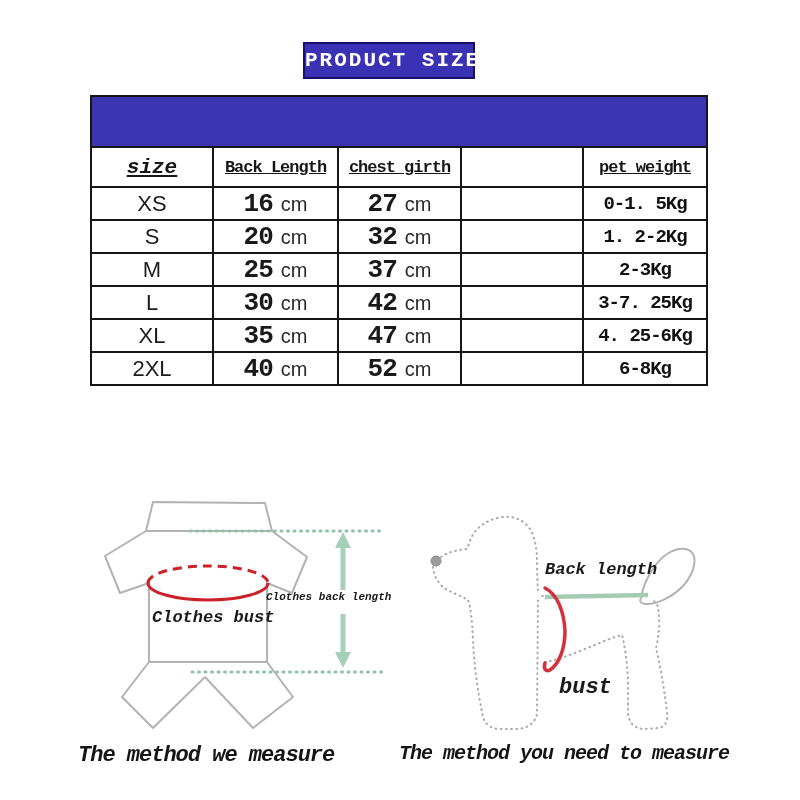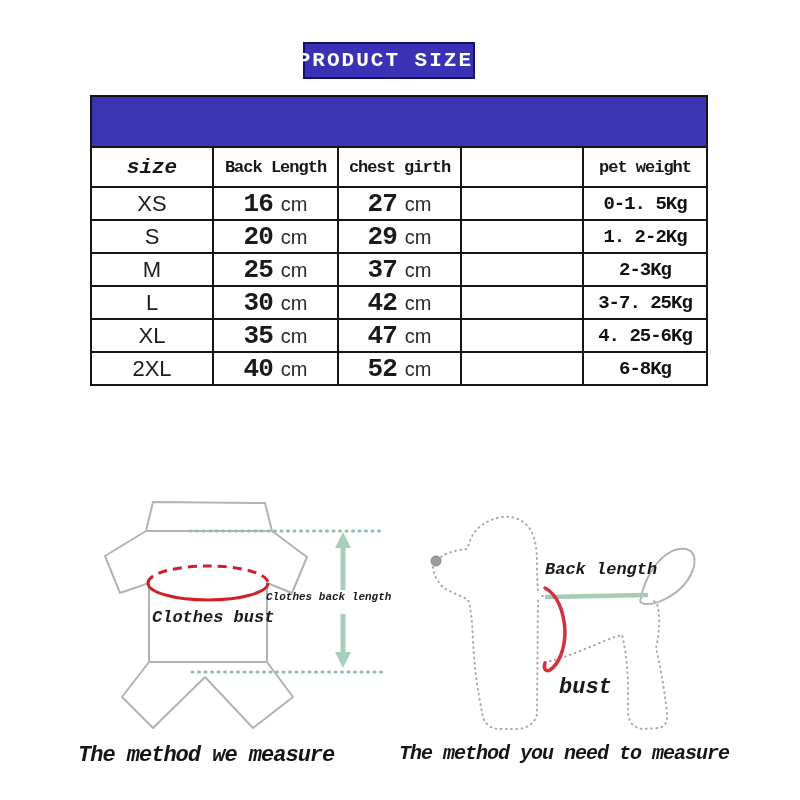--- a/index.html
+++ b/index.html
@@ -2,30 +2,30 @@
 <html><head>
 <meta charset="utf-8">
 <style>
   html,body{margin:0;padding:0;background:#ffffff;}
   #stage{position:relative;width:800px;height:800px;background:#ffffff;overflow:hidden;
          font-family:"Liberation Mono","DejaVu Sans Mono",monospace;color:#161616;}
 
   
   .title-box{position:absolute;left:303px;top:42px;width:172px;height:37px;
     background:#3a31b5;border:2px solid #181066;box-sizing:border-box;
-    display:flex;align-items:center;justify-content:flex-end;}
+    display:flex;align-items:center;justify-content:flex-start;}
   .title-box span{color:#ffffff;font-weight:bold;font-size:21px;letter-spacing:2px;white-space:nowrap;}
 
   
   table.size-table{position:absolute;left:90px;top:95px;width:616px;
     border-collapse:collapse;table-layout:fixed;}
   .size-table td{border:2px solid #161616;text-align:center;vertical-align:middle;
     padding:0;overflow:hidden;background:#fff;}
   .size-table td.banner{background:#3b35b2;height:49px;border-bottom:2px solid #161616;}
-  .size-table tr.hdr td{height:38px;}
+  .size-table tr.hdr td{height:38px;text-decoration:underline;}
   .size-table tr.datarow td{height:31px;}
   .h-size{font-style:italic;font-weight:bold;font-size:21px;}
   .h-col{font-weight:bold;font-size:17px;letter-spacing:-1px;}
   .c-size{font-family:"Liberation Sans","DejaVu Sans",sans-serif;font-size:22px;color:#1c1c1c;}
   .c-measure{white-space:nowrap;}
   .c-measure .num{font-weight:bold;font-size:26px;letter-spacing:-1px;color:#1a1a1a;text-align:center;}
   .c-measure .unit{font-family:"Liberation Sans","DejaVu Sans",sans-serif;font-size:20px;color:#2b2b2b;padding-left:8px;}
   .c-weight{font-weight:bold;font-size:19px;letter-spacing:-1px;color:#111;}
 
   
@@ -74,21 +74,21 @@
     <tr class="datarow">
       <td class="c-size">XS</td>
       <td class="c-measure"><span class="num">16</span><span class="unit">cm</span></td>
       <td class="c-measure"><span class="num">27</span><span class="unit">cm</span></td>
       <td></td>
       <td class="c-weight">0-1. 5Kg</td>
     </tr>
     <tr class="datarow">
       <td class="c-size">S</td>
       <td class="c-measure"><span class="num">20</span><span class="unit">cm</span></td>
-      <td class="c-measure"><span class="num">29</span><span class="unit">cm</span></td>
+      <td class="c-measure"><span class="num">32</span><span class="unit">cm</span></td>
       <td></td>
       <td class="c-weight">1. 2-2Kg</td>
     </tr>
     <tr class="datarow">
       <td class="c-size">M</td>
       <td class="c-measure"><span class="num">25</span><span class="unit">cm</span></td>
       <td class="c-measure"><span class="num">37</span><span class="unit">cm</span></td>
       <td></td>
       <td class="c-weight">2-3Kg</td>
     </tr>

